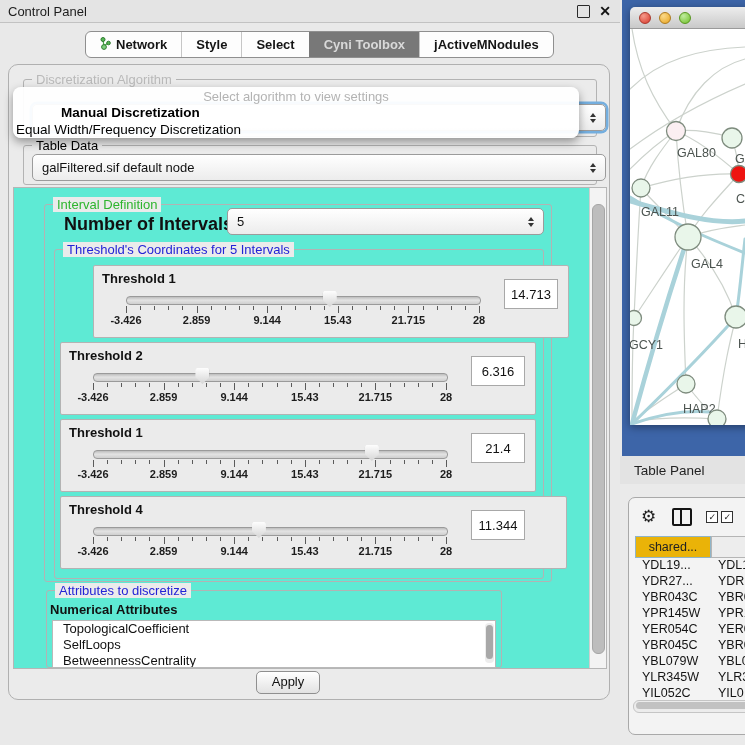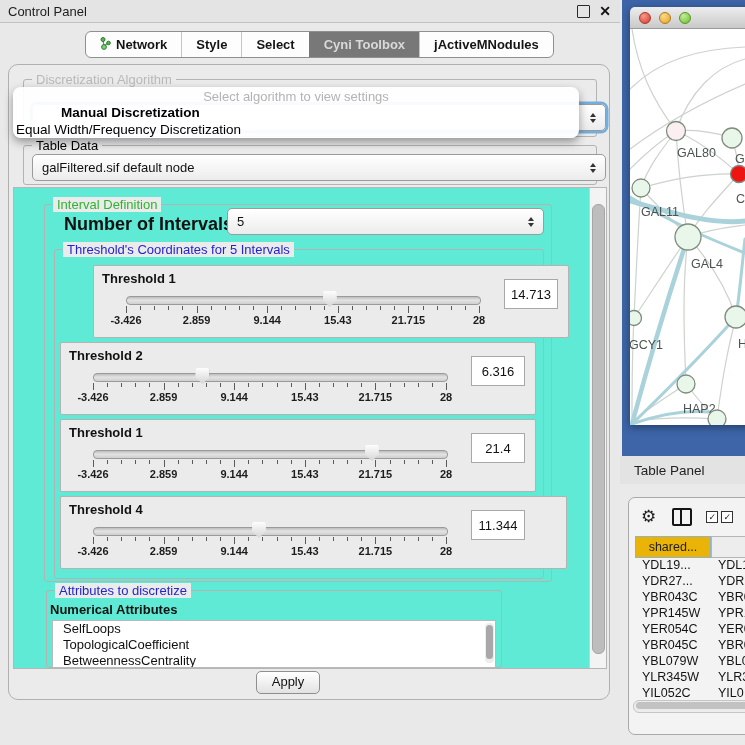--- a/index.html
+++ b/index.html
@@ -357,22 +357,22 @@
               <input class="thr-val" value="11.344" style="">
             </div>
           </div>
 
         <div class="gbox" style="left:32px;top:402px;width:454px;height:76px;">
           <span class="legend blue">Attributes to discretize</span>
         </div>
         <span class="attr-header">Numerical Attributes</span>
         <div class="attr-list" id="attr-list">
 
-        <div class="attr-item">SelfLoops</div>
-            <div class="attr-item">TopologicalCoefficient</div>
+        <div class="attr-item">TopologicalCoefficient</div>
+            <div class="attr-item">SelfLoops</div>
             <div class="attr-item">BetweennessCentrality</div>
             <div class="attr-scroll">
               <div class="thumb"></div>
             </div>
           </div>
 
         <div class="vscroll">
             <div class="thumb"></div>
           </div>
       </div>

